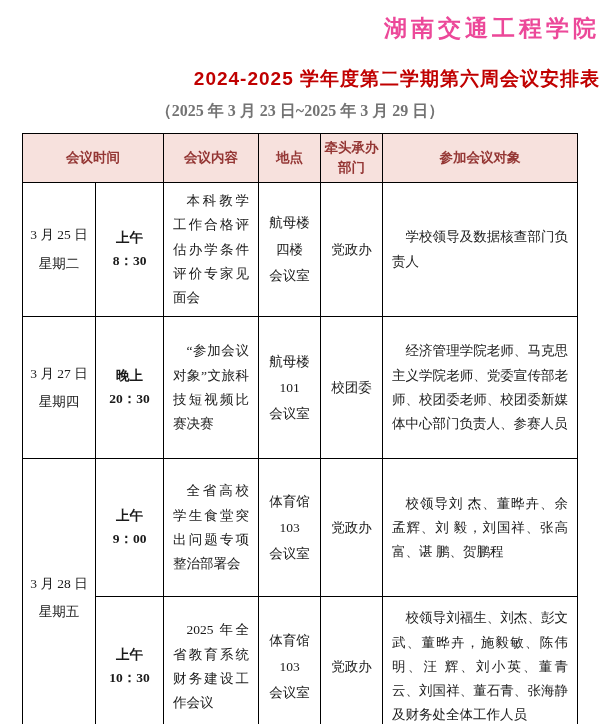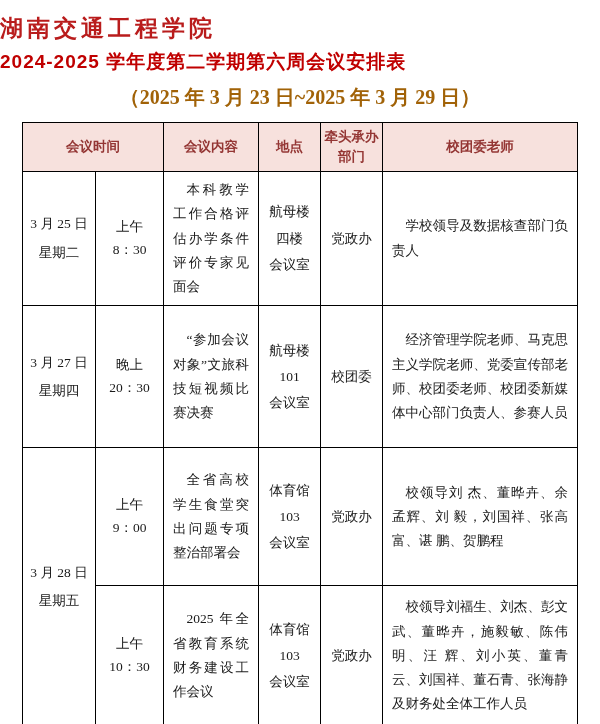--- a/index.html
+++ b/index.html
@@ -3,47 +3,47 @@
 <meta charset="utf-8">
 <style>
   html,body { margin:0; padding:0; }
   body {
     width:600px; height:724px; background:#ffffff;
     font-family:"Liberation Serif","DejaVu Serif",serif;
     color:#1a1a1a; overflow:hidden;
   }
   .page { padding-top:13px; }
   .title1 {
-    text-align:left; color:#b91c1c; font-size:23px; font-weight:bold;
+    text-align:right; color:#ec4899; font-size:23px; font-weight:bold;
     letter-spacing:4px; font-family:"DejaVu Serif","Liberation Serif",serif;
   }
   .title2 {
-    text-align:left; color:#c00000; font-size:19px; font-weight:bold;
-    letter-spacing:1px; margin-top:5px;
+    text-align:right; color:#c00000; font-size:19px; font-weight:bold;
+    letter-spacing:1px; margin-top:22px;
     font-family:"Liberation Sans","DejaVu Sans",sans-serif;
   }
   .title3 {
-    text-align:center; color:#a16207; font-size:20px; font-weight:bold;
+    text-align:center; color:#737373; font-size:16px; font-weight:bold;
     margin-top:9px;
   }
   table.schedule {
     border-collapse:collapse; table-layout:fixed;
     margin:11px 0 0 22px; width:555px;
     border:1px solid #22c55e;
   }
   .schedule th, .schedule td { border:1.5px solid #000; }
   .schedule thead th {
     background:#f7e1dd; color:#943634;
     font-size:13.5px; font-weight:bold; height:44px;
     padding:2px 3px; line-height:1.45; vertical-align:middle; text-align:center;
   }
   .schedule td { font-size:13.5px; vertical-align:middle; }
   .c-center { text-align:center; white-space:pre-line; }
   .c-date   { line-height:2.1;margin-left:40px; }
-  .c-time   { line-height:1.7; }
+  .c-time   { line-height:1.7;font-weight:bold; }
   .c-loc    { line-height:1.95; }
   .c-dept   { line-height:1.5; }
   .c-text {
     text-align:justify; text-align-last:left; text-indent:1em;
     line-height:1.8; padding:6px 9px;
   }
   .r1 { height:126px; }
   .r2 { height:142px; }
   .r3 { height:138px; }
   .r4 { height:140px; }
@@ -65,21 +65,21 @@
       <col style="width:62px">
         <col style="width:62px">
         <col style="width:195px">
     </colgroup>
     <thead>
       <tr>
         <th colspan="2">会议时间</th>
         <th>会议内容</th>
         <th>地点</th>
         <th>牵头承办部门</th>
-        <th>校团委老师</th>
+        <th>参加会议对象</th>
       </tr>
     </thead>
     <tbody>
       <tr class="r1">
         <td class="c-center c-date">3 月 25 日
 星期二</td>
         <td class="c-center c-time">上午
 8：30</td>
         <td class="c-text">本科教学工作合格评估办学条件评价专家见面会</td>
         <td class="c-center c-loc">航母楼

